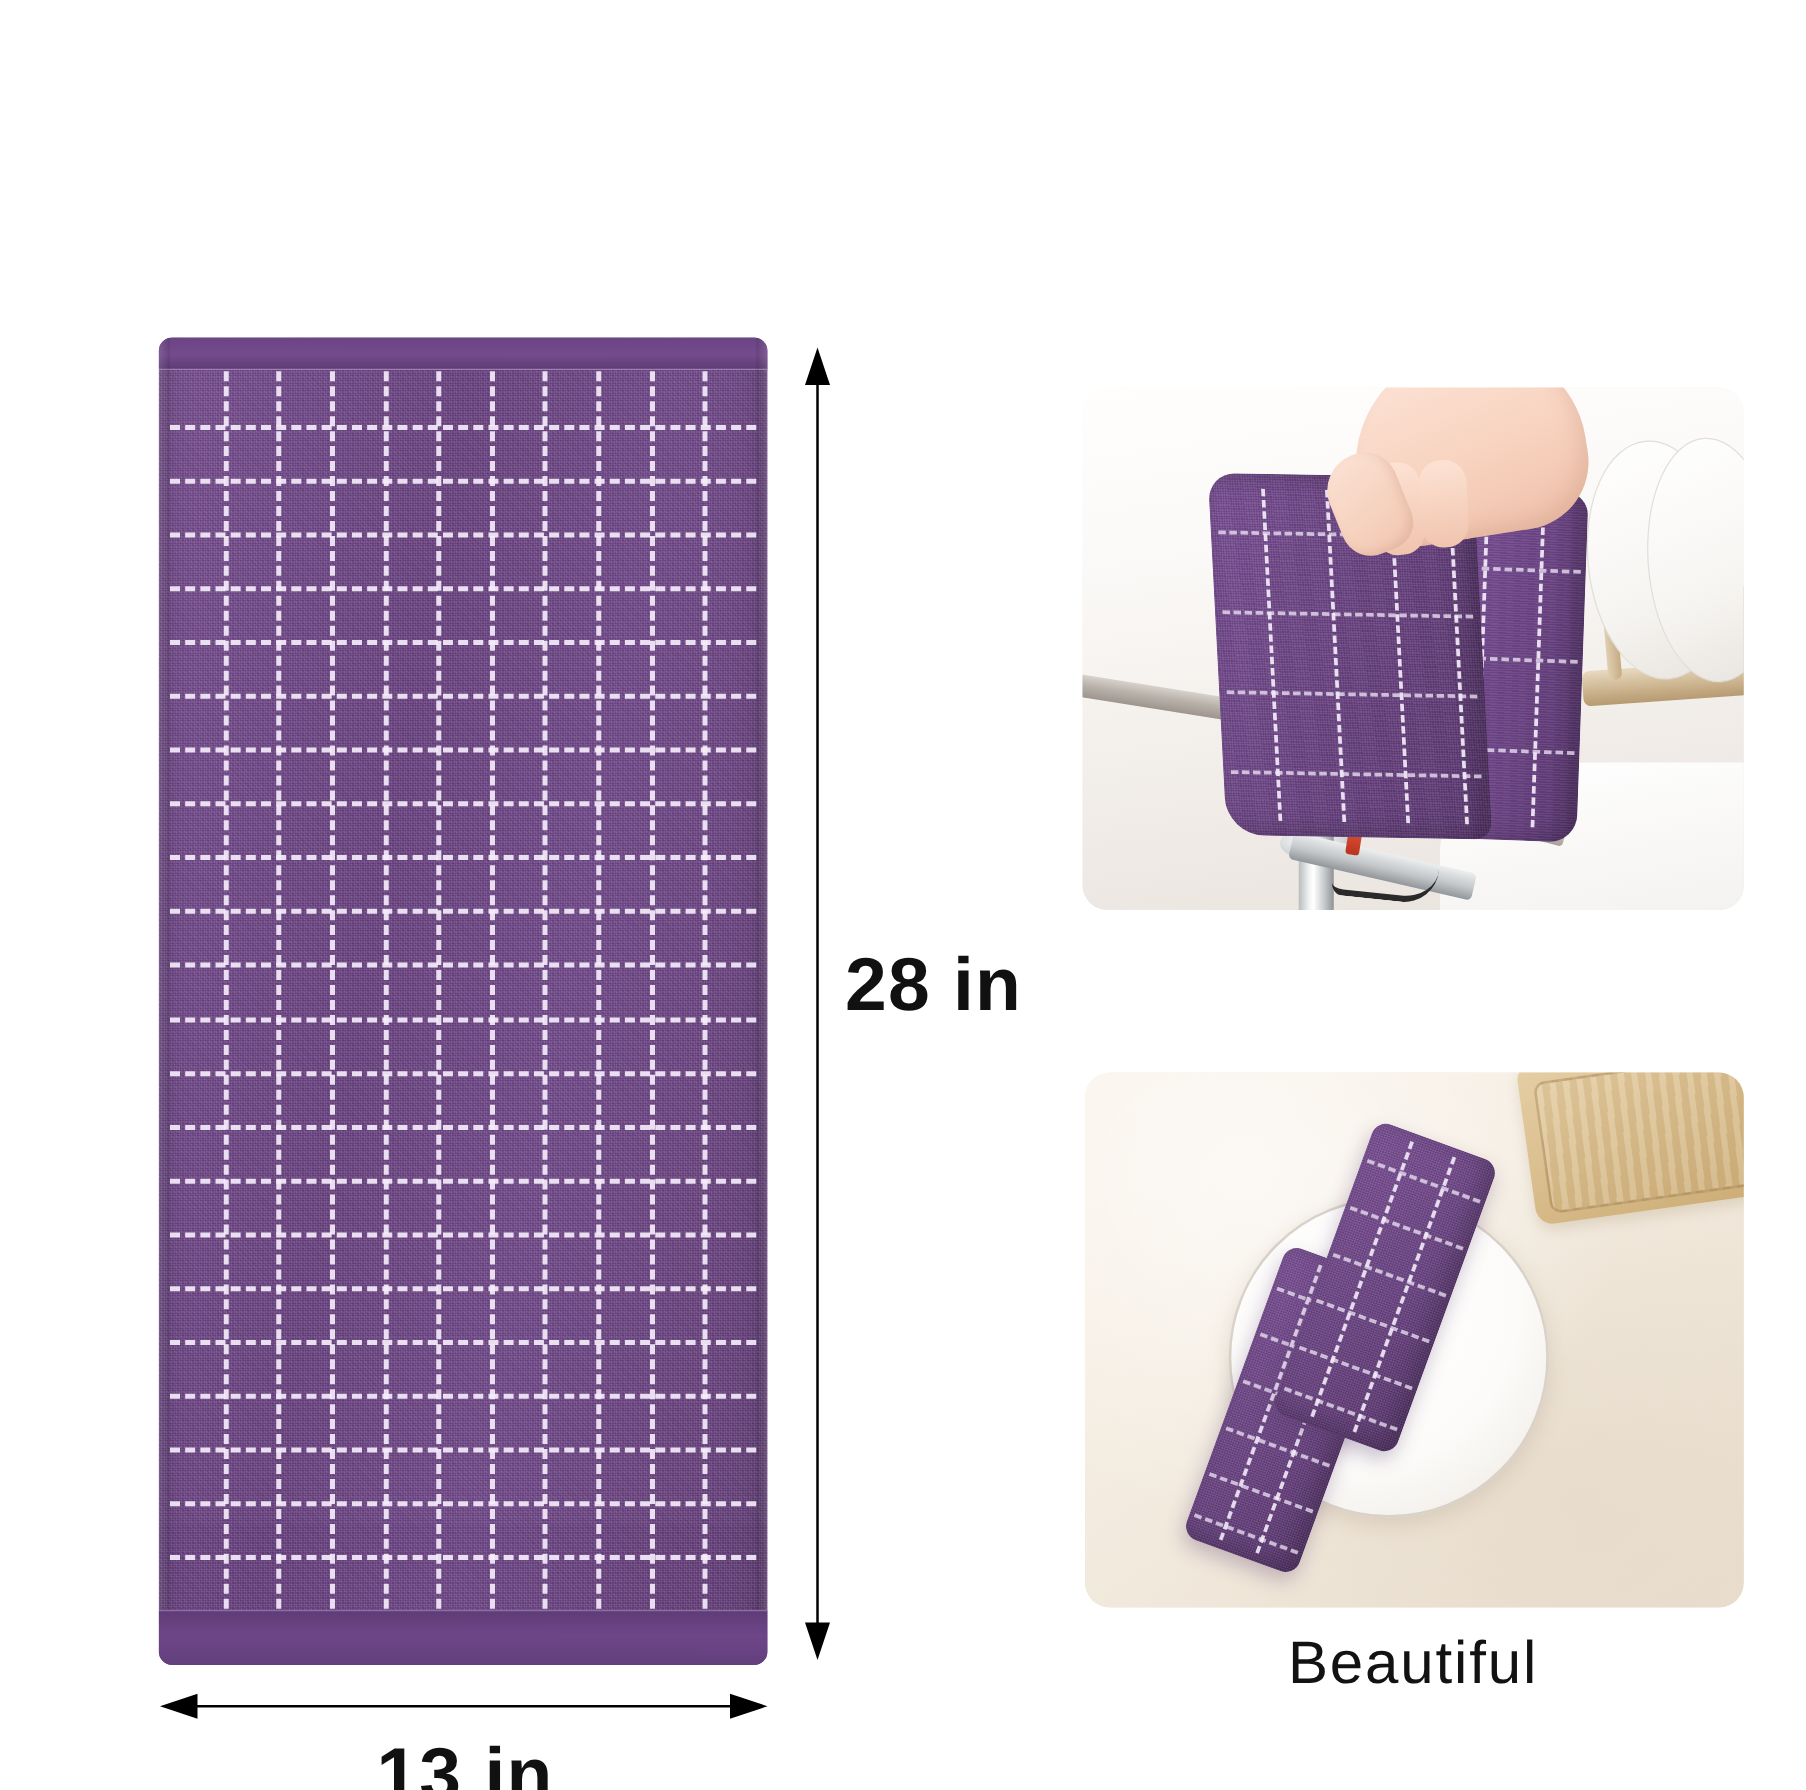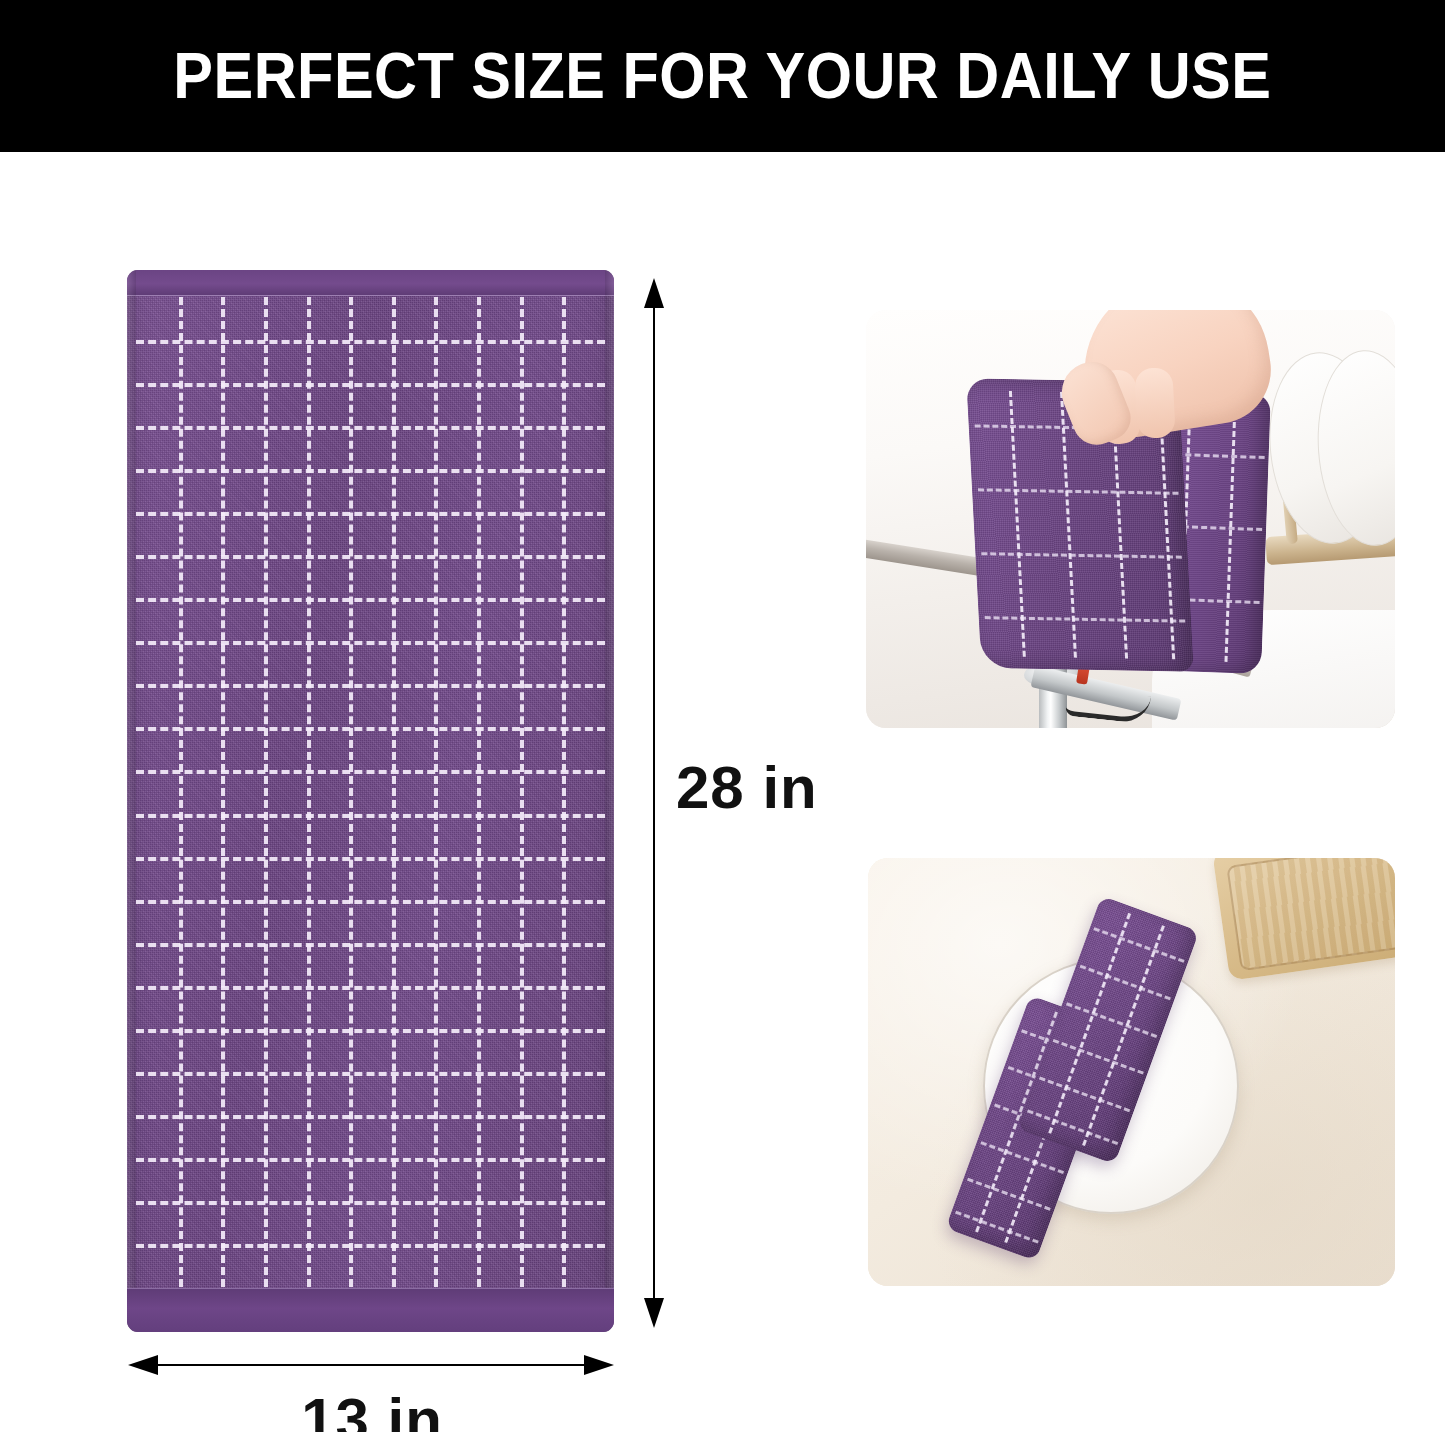--- a/index.html
+++ b/index.html
@@ -437,23 +437,20 @@
     left: 4%; right: 4%;
     height: 0;
     border-top: 3px dashed rgba(243,234,250,0.72);
   }
 </style>
 </head>
 <body>
 
 <div id="page">
 
-  <div id="header-banner">
-    <div id="header-title">PERFECT SIZE FOR YOUR DAILY USE</div>
-  </div>
 
   <div id="towel-wrap">
     <div id="towel">
       <div id="towel-hem-top"></div>
       <div id="towel-hem-left"></div>
       <div id="towel-hem-right"></div>
       <div id="towel-grid">
           <div class="grid-v" style="left: 9.09091%;"></div>
           <div class="grid-v" style="left: 18.1818%;"></div>
           <div class="grid-v" style="left: 27.2727%;"></div>
@@ -573,14 +570,15 @@
       <div class="s2-stitch-v" style="left:30%;"></div>
       <div class="s2-stitch-v" style="left:64%;"></div>
       <div class="s2-stitch-h" style="top:13%;"></div>
       <div class="s2-stitch-h" style="top:29%;"></div>
       <div class="s2-stitch-h" style="top:45%;"></div>
       <div class="s2-stitch-h" style="top:61%;"></div>
       <div class="s2-stitch-h" style="top:77%;"></div>
       <div class="s2-stitch-h" style="top:91%;"></div>
     </div>
   </div>
+  <div class="caption" id="caption-beautiful">Beautiful</div>
 
 </div>
 
 </body></html>

